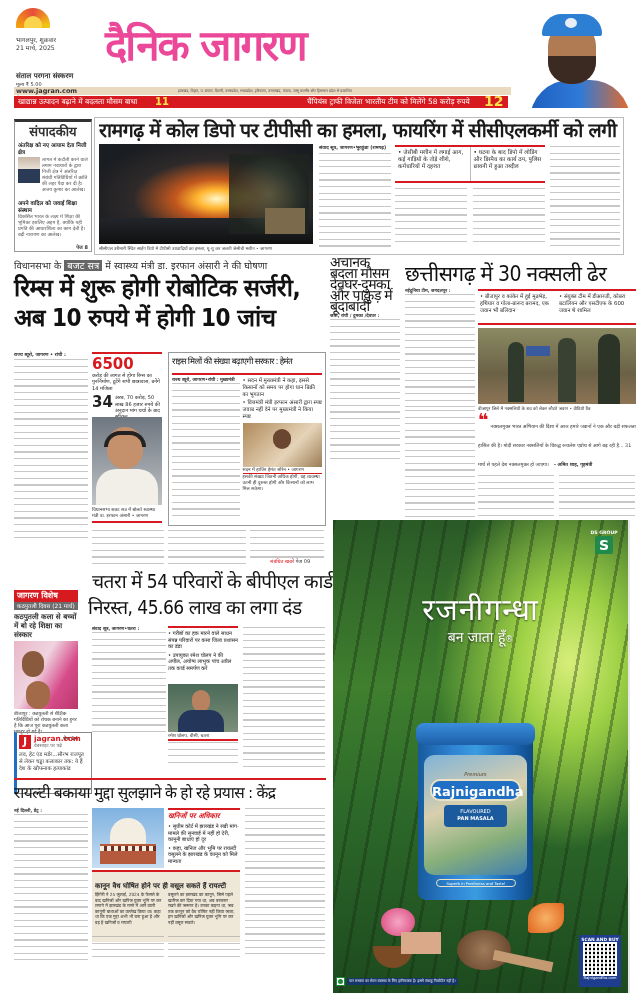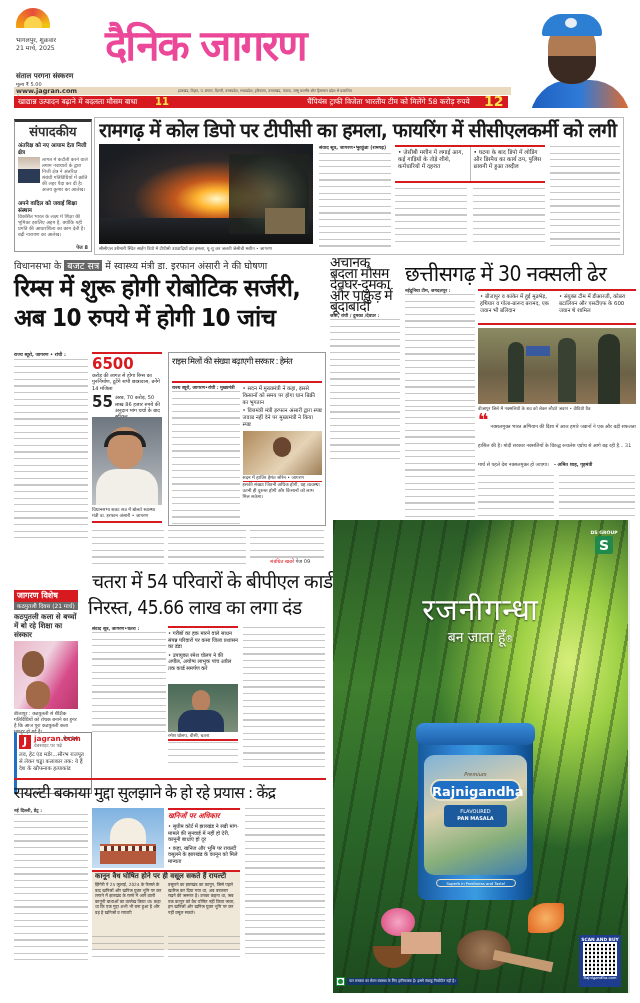--- a/index.html
+++ b/index.html
@@ -101,39 +101,39 @@
   <div style="font-size:4.8px;line-height:6.6px;font-weight:bold;color:#333">राज्य ब्यूरो, जागरण • रांची :</div>
   <div class="filler" style="height:180px"></div>
 </div>
 
 <div class="abs" style="left:92px;top:352px;width:70px;height:100px;border-top:2px solid #d71920">
   <div style="display:flex;align-items:flex-start;gap:2px;margin-top:2px">
     <div style="font-size:15px;line-height:16px;font-weight:bold;color:#d71920">6500</div>
   </div>
   <div style="font-size:5px;line-height:6.4px;color:#222">करोड़ की लागत से होगा रिम्स का पुनर्निर्माण, टूटेंगे सभी छात्रावास, बनेंगे 14 मंजिला</div>
   <div style="display:flex;gap:2px;margin-top:3px">
-    <div style="font-size:15px;line-height:16px;font-weight:bold;color:#222">55</div>
+    <div style="font-size:15px;line-height:16px;font-weight:bold;color:#222">34</div>
     <div style="font-size:5px;line-height:6.4px;color:#222">अरब, 70 करोड़, 50 लाख 86 हजार रुपये की अनुदान मांग चर्चा के बाद स्वीकृत</div>
   </div>
 </div>
 <div class="abs img" style="left:92px;top:417px;width:70px;height:88px;background:linear-gradient(#6e7680,#bfc3c6)">
   <div style="position:absolute;left:15px;top:10px;width:36px;height:42px;border-radius:18px;background:#c4916c"></div>
   <div style="position:absolute;left:12px;top:14px;width:42px;height:16px;border:4px solid #222;border-bottom:none;border-radius:20px 20px 0 0"></div>
   <div style="position:absolute;left:4px;top:52px;width:62px;height:40px;border-radius:20px 20px 0 0;background:#f1efe7"></div>
 </div>
 <div class="abs" style="left:92px;top:507px;width:70px;font-size:4.6px;line-height:6px;color:#333;border-bottom:2px solid #d71920;padding-bottom:2px">विधानसभा बजट सत्र में बोलते स्वास्थ्य मंत्री डा. इरफान अंसारी • जागरण</div>
 <div class="abs filler" style="left:92px;top:530px;width:72px;height:36px"></div>
 <div class="abs filler" style="left:168px;top:530px;width:78px;height:36px"></div>
 <div class="abs filler" style="left:250px;top:530px;width:74px;height:28px"></div>
 <div class="abs" style="left:270px;top:558px;font-size:5px;color:#d71920;white-space:nowrap">
   <span>संबंधित खबरें</span> <span style="color:#333">पेज 09</span>
 </div>
 
 <div class="abs" style="left:168px;top:352px;width:158px;height:174px;border:1px solid #999;padding:3px">
-  <div class="hd" style="font-size:8.4px;line-height:11px;font-weight:normal;color:#111;white-space:nowrap;border-bottom:2px solid #d71920;padding-bottom:14px">राइस मिलों की संख्या बढ़ाएगी सरकार : हेमंत</div>
+  <div class="hd" style="font-size:8.4px;line-height:11px;font-weight:normal;color:#111;white-space:nowrap;border-bottom:2px solid #d71920;padding-bottom:6px">राइस मिलों की संख्या बढ़ाएगी सरकार : हेमंत</div>
   <div style="display:flex;gap:3px;margin-top:2px">
     <div style="width:68px">
       <div style="font-size:4.6px;line-height:6px;font-weight:bold;color:#333">राज्य ब्यूरो, जागरण•रांची : मुख्यमंत्री</div>
       <div class="filler" style="height:135px"></div>
     </div>
     <div style="width:80px">
       <div class="bullet" style="font-size:5.4px;line-height:6.8px">• <span>सदन में मुख्यमंत्री ने कहा, इससे किसानों को समय पर होगा धान बिक्री का भुगतान</span></div>
       <div class="bullet" style="font-size:5.4px;line-height:6.8px;margin-top:2px">• <span>वित्तमंत्री मंत्री इरफान अंसारी द्वारा स्पष्ट जवाब नहीं देने पर मुख्यमंत्री ने किया स्पष्ट</span></div>
       <div class="img" style="height:44px;margin-top:3px;background:linear-gradient(135deg,#b08a5a,#e6d4b8 60%,#9c7c55)">
         <div style="margin:6px 0 0 30px;width:18px;height:20px;border-radius:9px;background:#6a4630"></div>
@@ -228,21 +228,21 @@
 <div class="abs img" style="left:92px;top:808px;width:72px;height:60px;background:linear-gradient(#7fb2e0,#c8def2)">
   <div style="position:absolute;left:18px;top:10px;width:36px;height:28px;border-radius:18px 18px 0 0;background:#f3ede2"></div>
   <div style="position:absolute;left:8px;top:36px;width:56px;height:20px;background:#b65a3d"></div>
   <div style="position:absolute;left:8px;top:38px;width:56px;height:5px;background:repeating-linear-gradient(90deg,#f3ede2 0,#f3ede2 4px,#6a2d1e 4px,#6a2d1e 7px)"></div>
 </div>
 <div class="abs" style="left:168px;top:808px;width:72px;border-top:2px solid #d71920;padding-top:2px">
   <div style="font-size:7px;line-height:9px;font-weight:bold;color:#d71920;font-style:italic">खनिजों पर अधिकार</div>
   <div class="bullet" style="font-size:5.2px;line-height:6.6px;margin-top:2px">• <span>सुप्रीम कोर्ट में झारखंड ने रखी मांग- मामले की सुनवाई में नहीं हो देरी, कानूनी बाधाएं हो दूर</span></div>
   <div class="bullet" style="font-size:5.2px;line-height:6.6px;margin-top:2px">• <span>कहा, खनिज और भूमि पर रायल्टी वसूलने के झारखंड के कानून को मिले मान्यता</span></div>
 </div>
-<div class="abs" style="left:92px;top:870px;width:148px;height:80px;background:#efe7d7;border-top:2px solid #d71920;padding:0 3px">
+<div class="abs" style="left:92px;top:870px;width:148px;height:72px;background:#efe7d7;border-top:2px solid #d71920;padding:10px 3px">
   <div style="font-size:7px;line-height:9px;font-weight:bold;color:#222;white-space:nowrap;overflow:hidden">कानून वैध घोषित होने पर ही वसूल सकते हैं रायल्टी</div>
   <div style="display:flex;gap:4px;margin-top:1px">
     <div style="flex:1;font-size:4.3px;line-height:5.6px;color:#333;height:48px;overflow:hidden">झिंगेरी ने 25 जुलाई, 2024 के फैसले के बाद खनिजों और खनिज युक्त भूमि पर कर लगाने में झारखंड के रास्ते में आने वाली कानूनी बाधाओं का उल्लेख किया था। कहा था कि एक मुद्दा अभी भी बना हुआ है और वह है खनिजों व रायल्टी</div>
     <div style="flex:1;font-size:4.3px;line-height:5.6px;color:#333;height:48px;overflow:hidden">वसूलने का झारखंड का कानून, जिसे पहले खारिज कर दिया गया था, अब बरकरार रखने की जरूरत है। उनका कहना था, जब तक कानून को वैध घोषित नहीं किया जाता, हम खनिजों और खनिज युक्त भूमि पर कर नहीं वसूल सकते।</div>
   </div>
 </div>
 <div class="abs filler" style="left:92px;top:936px;width:72px;height:22px"></div>
 <div class="abs filler" style="left:168px;top:936px;width:72px;height:22px"></div>
 <div class="abs filler" style="left:245px;top:808px;width:80px;height:150px"></div>
 

